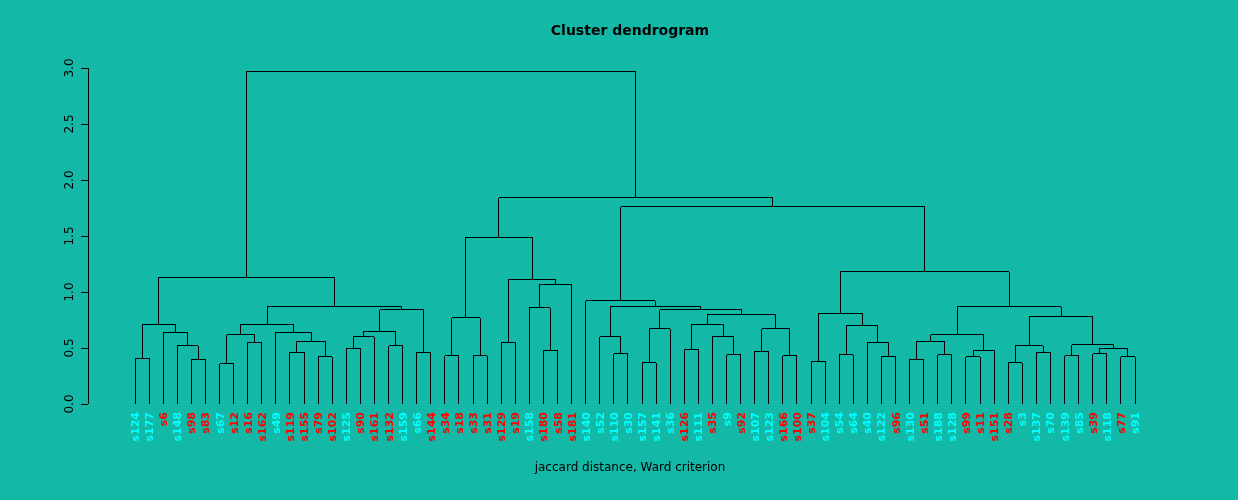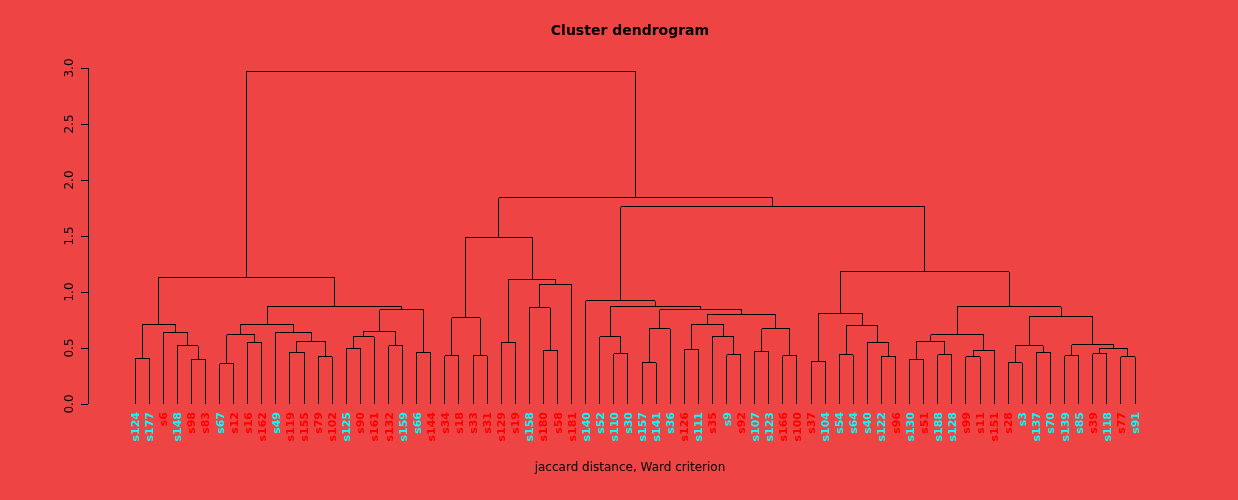--- a/index.html
+++ b/index.html
@@ -4,21 +4,21 @@
 <style>
   html, body {
     margin: 0; padding: 0;
     background: #ffffff;
     font-family: "DejaVu Sans", "Liberation Sans", sans-serif;
   }
   #figure {
     position: relative;
     width: 1238px;
     height: 500px;
-    background: #ef4444;
+    background: #14b8a6;
     overflow: hidden;
   }
   #plot-title {
     position: absolute;
     top: 22px; left: 0;
     width: 1260px;
     text-align: center;
     font-size: 14px;
     font-weight: bold;
     color: #000000;

